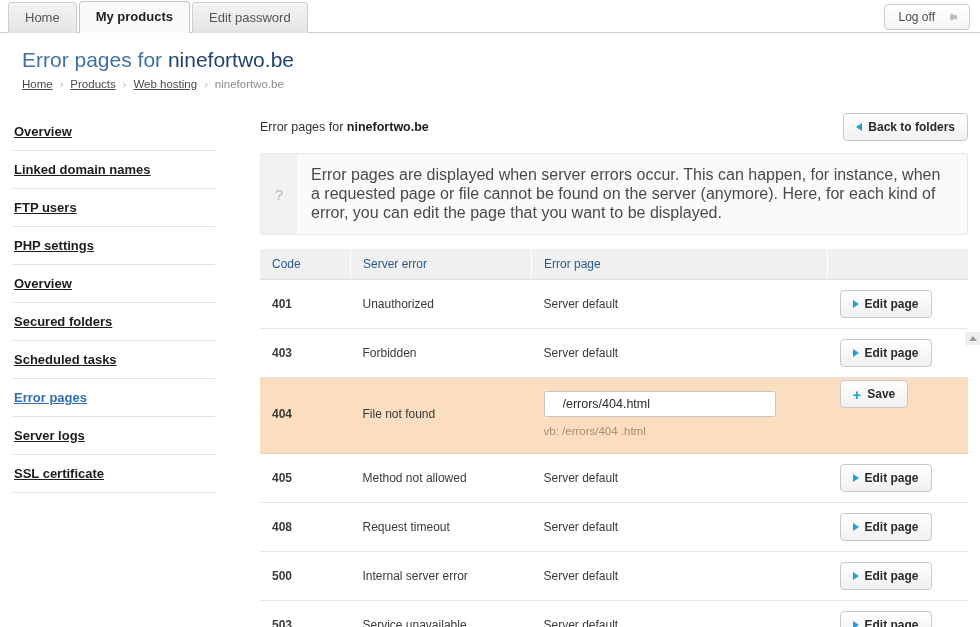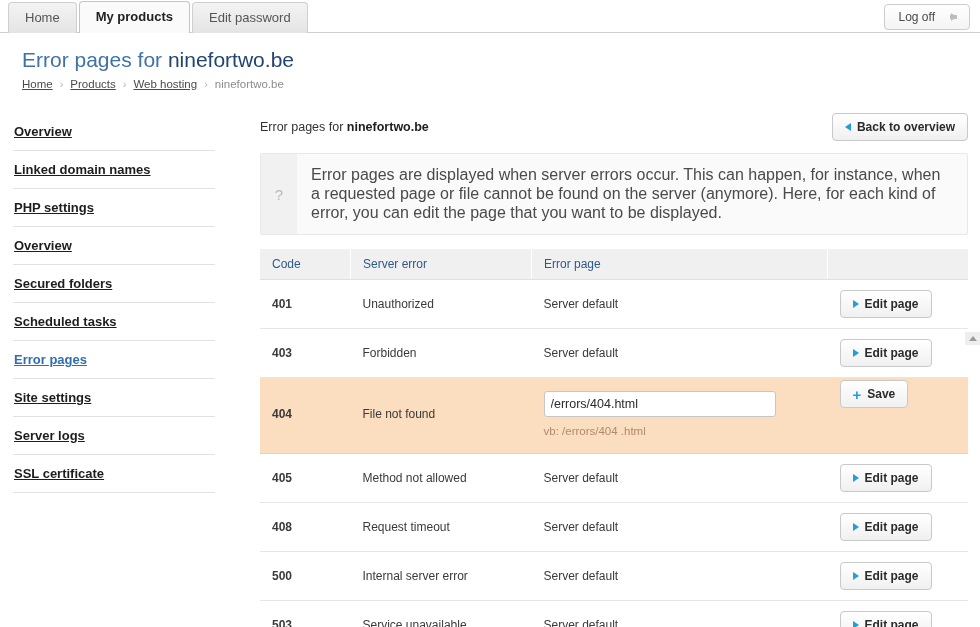--- a/index.html
+++ b/index.html
@@ -246,21 +246,21 @@
   .server-default { color: #b3b3b3; }
   tr.row-active td {
     background: #fbddbf;
     border-bottom: 1px solid #f0cfad;
     padding-top: 13px;
     padding-bottom: 16px;
   }
   .inp {
     width: 232px;
     box-sizing: border-box;
-    padding: 5px 6px;
+    padding: 5px 18px;
     font-family: "Liberation Sans", sans-serif;
     font-size: 12.5px;
     color: #2b2b2b;
     border: 1px solid #c6c6c6;
     border-radius: 3px;
     background: #ffffff;
     outline: none;
   }
   .hint {
     margin-top: 8px;
@@ -317,40 +317,40 @@
     <span class="crumb-sep">›</span>
     <span class="crumb-current">ninefortwo.be</span>
   </div>
 </div>
 
 <div class="layout">
 
   <div class="sidebar">
     <div class="side-item"><span>Overview</span></div>
     <div class="side-item"><span>Linked domain names</span></div>
+    <div class="side-item"><span>FTP users</span></div>
     <div class="side-item"><span>PHP settings</span></div>
     <div class="side-item"><span>Overview</span></div>
     <div class="side-item"><span>Secured folders</span></div>
     <div class="side-item"><span>Scheduled tasks</span></div>
     <div class="side-item active"><span>Error pages</span></div>
-    <div class="side-item"><span>Site settings</span></div>
     <div class="side-item"><span>Server logs</span></div>
     <div class="side-item"><span>SSL certificate</span></div>
   </div>
 
   <div class="content">
 
     <div class="content-head">
       <div class="content-head-title">
         <span>Error pages for</span>
         <b>ninefortwo.be</b>
       </div>
       <div class="btn">
         <span class="tri-left"></span>
-        <span>Back to overview</span>
+        <span>Back to folders</span>
       </div>
     </div>
 
     <div class="infobox">
       <div class="infobox-icon">?</div>
       <div class="infobox-text">Error pages are displayed when server errors occur. This can happen, for instance, when a requested page or file cannot be found on the server (anymore). Here, for each kind of error, you can edit the page that you want to be displayed.</div>
     </div>
 
     <table class="table">
       <thead>

